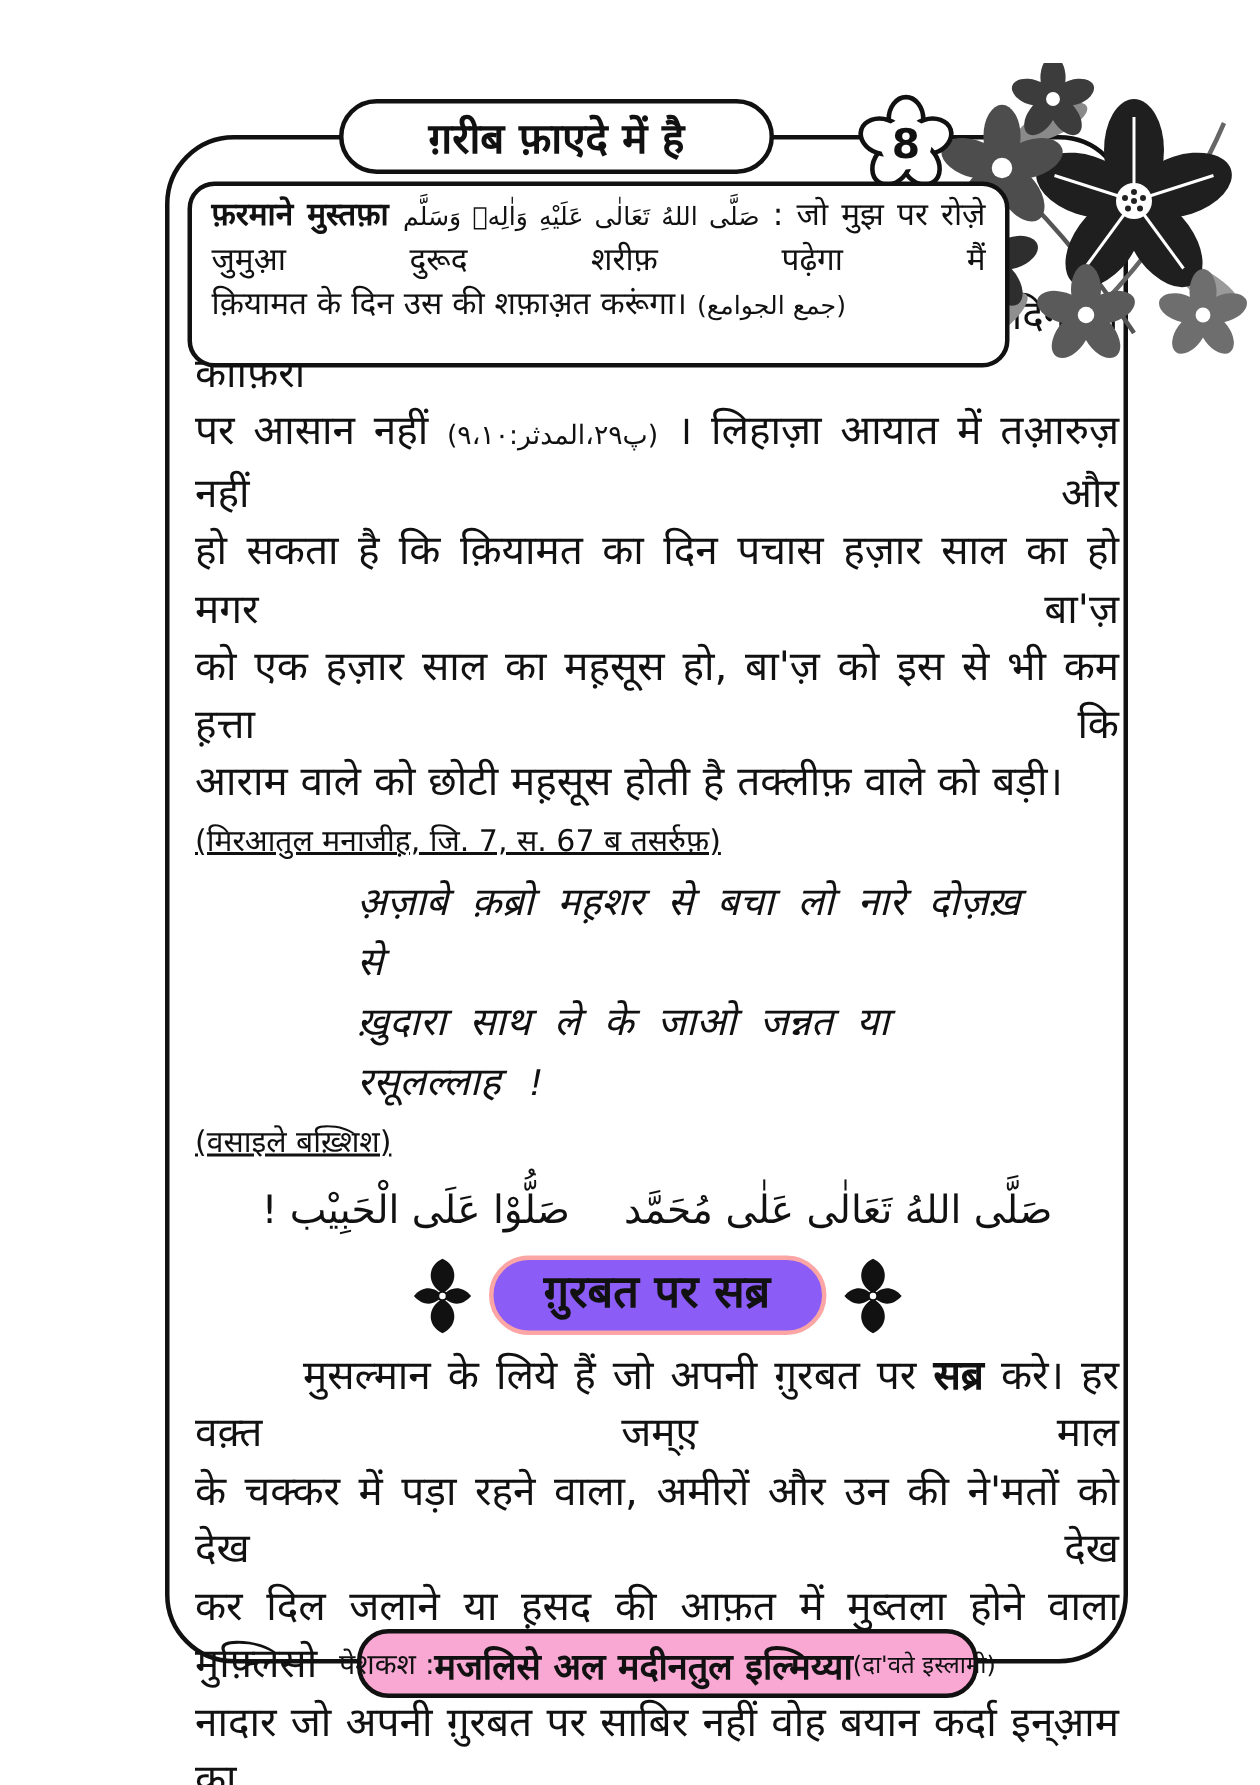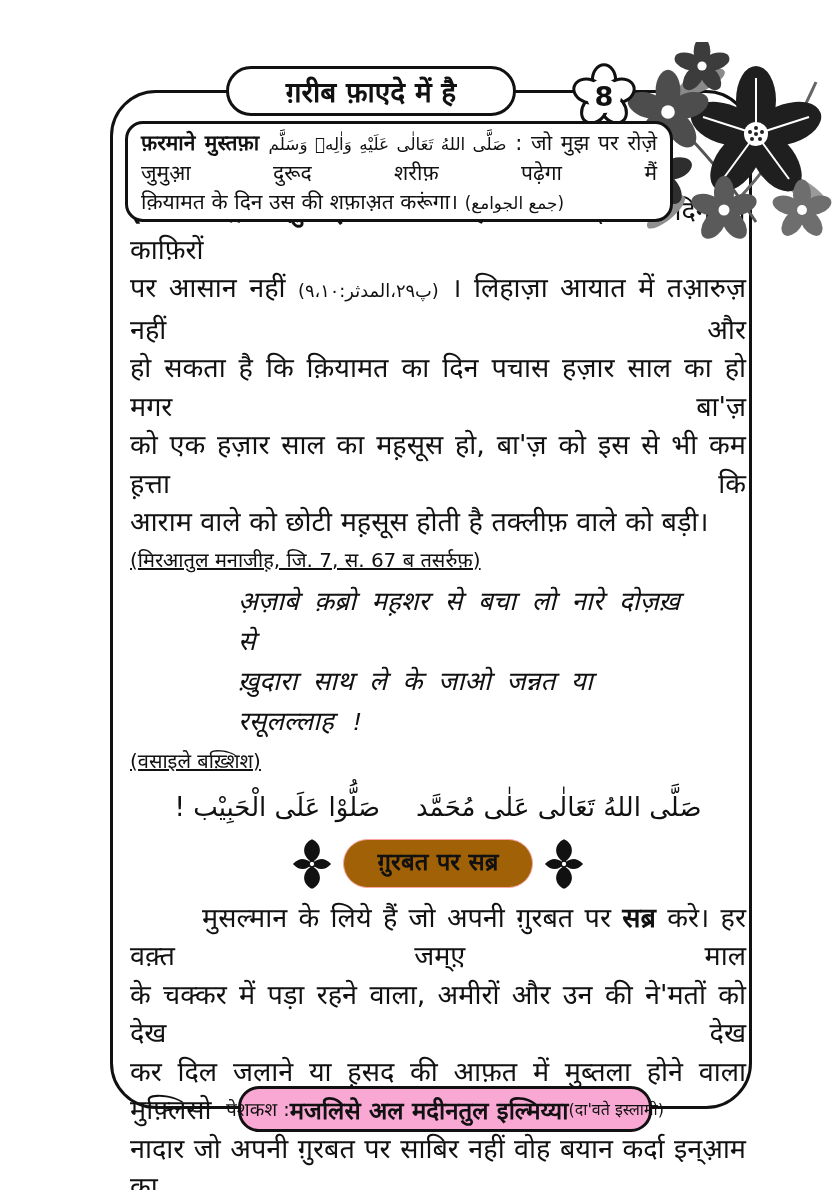--- a/index.html
+++ b/index.html
@@ -13,40 +13,40 @@
   }
   .title-pill{
     position:absolute;left:226px;top:66px;width:284px;height:44px;background:#fff;
     border:3px solid #111;border-radius:25px;display:flex;align-items:center;justify-content:center;
     font-weight:700;font-size:28px;z-index:3;white-space:nowrap;
   }
   .page-flower{position:absolute;left:570px;top:62px;width:68px;height:68px;z-index:3;}
   .corner-flowers{position:absolute;left:606px;top:42px;width:234px;height:198px;z-index:2;}
   .hadith-box{
     position:absolute;left:125px;top:121px;width:516px;background:#fff;
-    border:3px solid #111;border-radius:18px;padding:5px 13px 1px;z-index:4;
+    border:3px solid #111;border-radius:18px;padding:5px 13px 24px;z-index:4;
     font-size:21px;line-height:29px;font-weight:500;
   }
   .content{
     position:absolute;left:130px;top:192px;width:616px;z-index:1;
     font-size:27px;line-height:38.5px;
   }
   .tline{text-align:justify;text-align-last:justify;}
   .hadith-box .tline:last-child{text-align-last:left;}
   .para1 .tline:last-child{text-align-last:left;}
   .poem .tline{text-align:left;text-align-last:left;}
   .b{font-weight:700;}
   .ar{direction:rtl;unicode-bidi:isolate;font-size:0.8em;}
   .sm{font-size:0.66em;}
   .citation{ text-align:left;font-size:20px;line-height:36px;text-decoration:underline;}
   .poem{margin-left:108px;margin-top:5px;font-style:italic;font-weight:500;line-height:40px;width:460px;font-size:26px;font-family:Liberation Mono, monospace;}
   .salawat{direction:rtl;display:flex;justify-content:center;align-items:center;gap:36px;
     font-size:26px;line-height:46px;margin-top:5px;}
   .heading-row{display:flex;align-items:center;justify-content:center;gap:10px;margin:7px 0 8px;}
-  .heading-pill{border:1px solid #fca5a5;border-radius:28px;padding:3px 34px 6px;font-weight:700;font-size:24px;white-space:nowrap;background:#a16207;}
+  .heading-pill{border:3px solid #fca5a5;border-radius:28px;padding:3px 34px 6px;font-weight:700;font-size:30px;white-space:nowrap;background:#8b5cf6;}
   .ornament{width:42px;height:54px;flex:0 0 auto;}
   .para2{margin-top:7px;}
   .para2 .tline:first-child{text-indent:72px;}
   .footer-pill{
     position:absolute;left:238px;top:1086px;width:408px;height:40px;background:#f9a8d4;
     border:3px solid #111;border-radius:21px;display:flex;align-items:center;justify-content:center;
     z-index:3;white-space:nowrap;font-size:19px;
   }
   .footer-pill .b{font-size:24px;}
   .footer-pill .sm{font-size:16px;}

